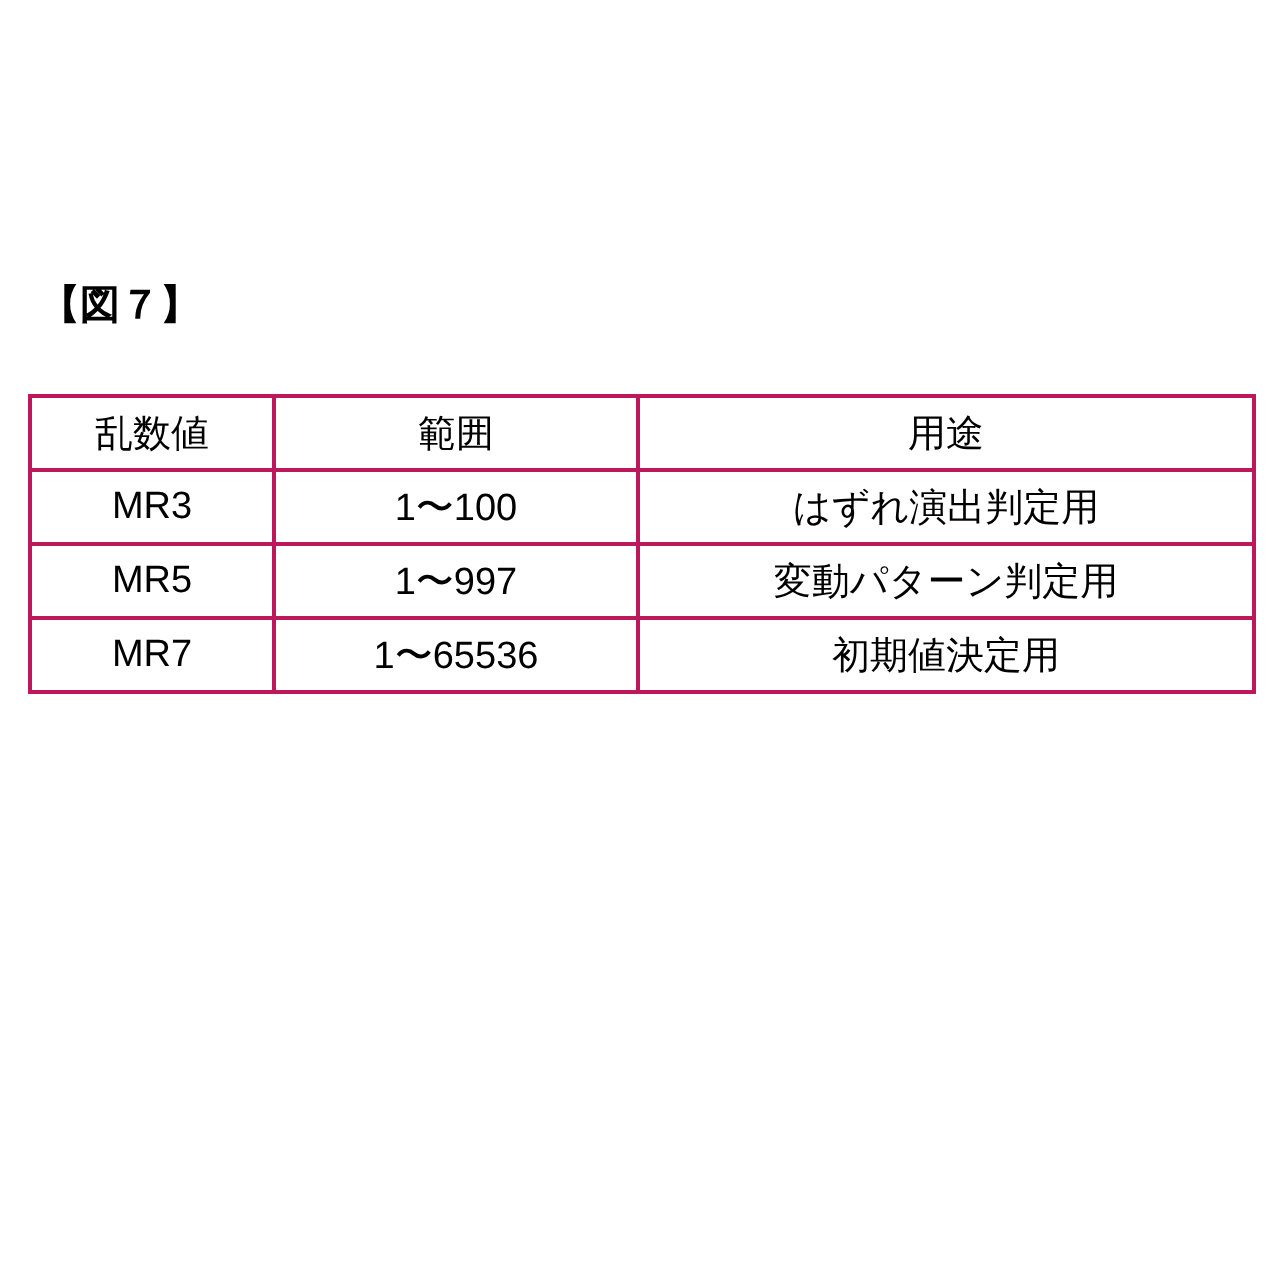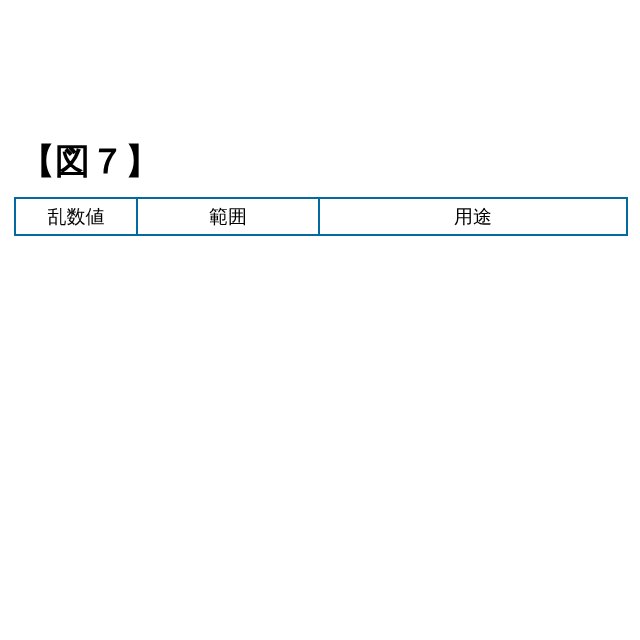--- a/index.html
+++ b/index.html
@@ -17,40 +17,40 @@
   .page {
     position: relative;
     width: 640px;
     height: 640px;
     box-sizing: border-box;
   }
   .figure-title {
     position: absolute;
     left: 20px;
     top: 143px;
-    font-size: 35px;
+    font-size: 20px;
     font-weight: bold;
     letter-spacing: 0px;
     line-height: 1;
     white-space: nowrap;
   }
   .table-wrap {
     position: absolute;
     left: 14px;
     top: 197px;
     width: 612px;
   }
   table.random-table {
     border-collapse: collapse;
     width: 612px;
     table-layout: fixed;
   }
   table.random-table td,
   table.random-table th {
-    border: 2px solid #0369a1;
+    border: 2px solid #be185d;
     height: 35px;
     padding: 0 4px;
     text-align: center;
     vertical-align: middle;
     font-size: 19px;
     font-weight: normal;
     white-space: nowrap;
   }
   table.random-table thead th {
     font-size: 19px;
@@ -75,17 +75,32 @@
         <col class="c-use">
       </colgroup>
       <thead>
         <tr>
           <th>乱数値</th>
           <th>範囲</th>
           <th>用途</th>
         </tr>
       </thead>
       <tbody>
+        <tr>
+          <td>MR3</td>
+          <td>1〜100</td>
+          <td>はずれ演出判定用</td>
+        </tr>
+        <tr>
+          <td>MR5</td>
+          <td>1〜997</td>
+          <td>変動パターン判定用</td>
+        </tr>
+        <tr>
+          <td>MR7</td>
+          <td>1〜65536</td>
+          <td>初期値決定用</td>
+        </tr>
       </tbody>
     </table>
   </div>
 
 </div>
 
 </body></html>

